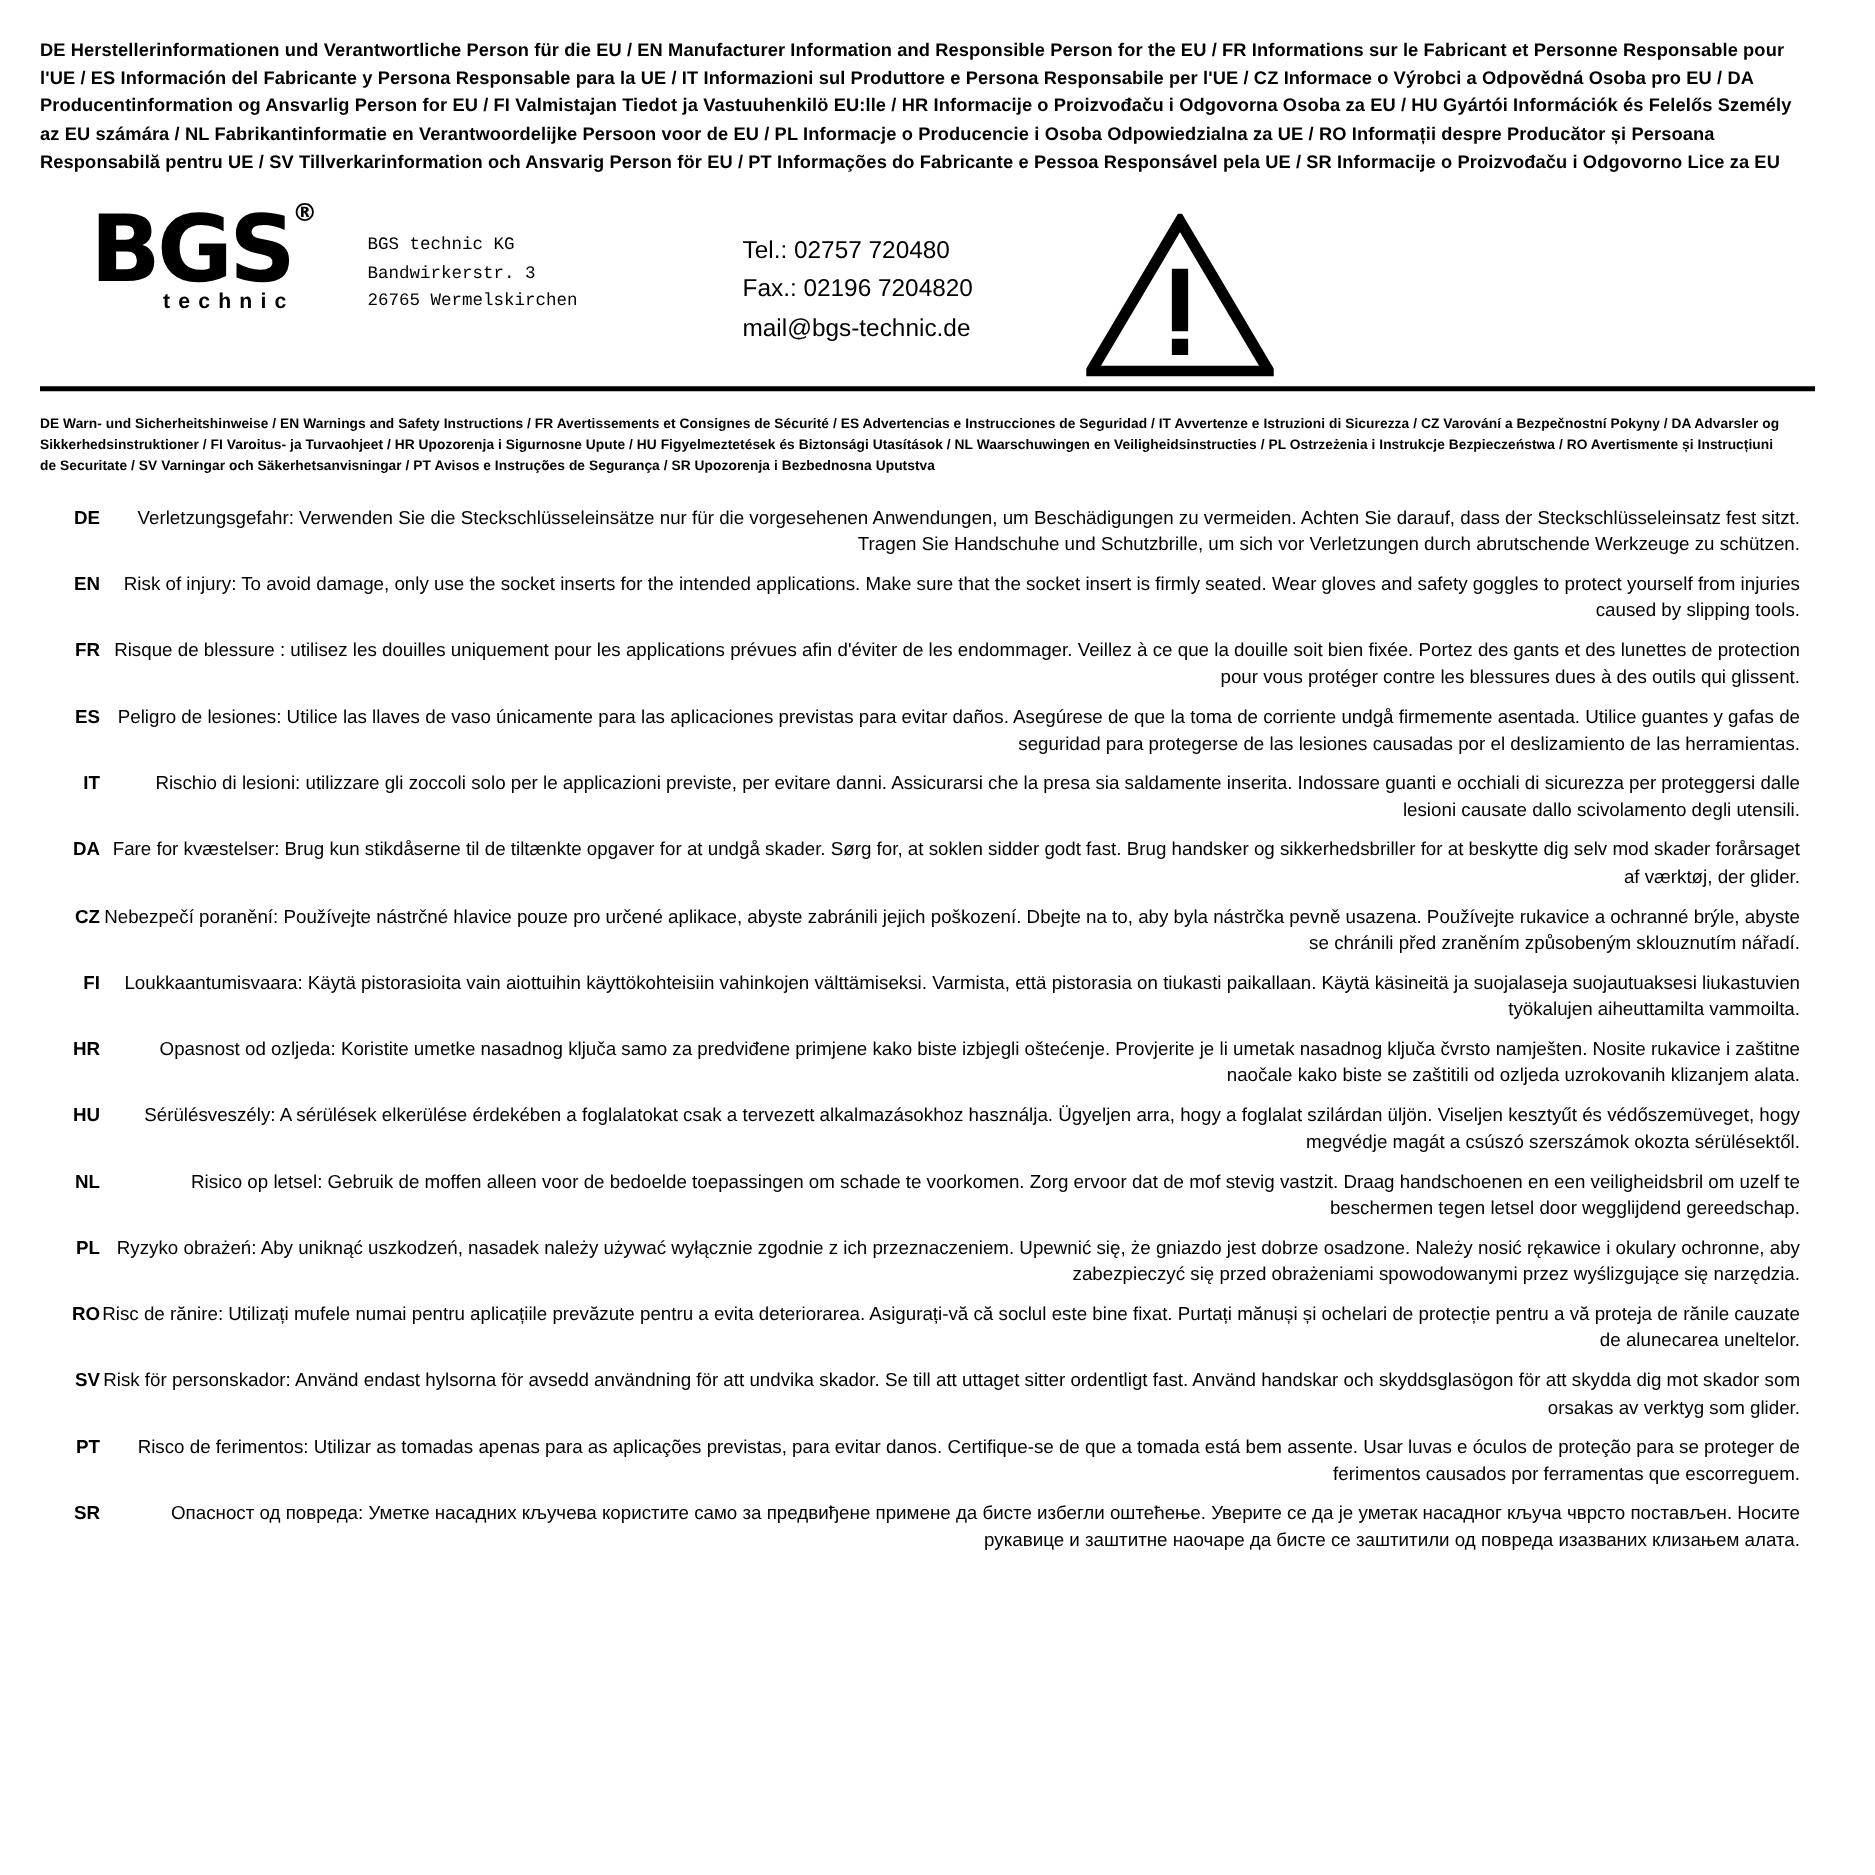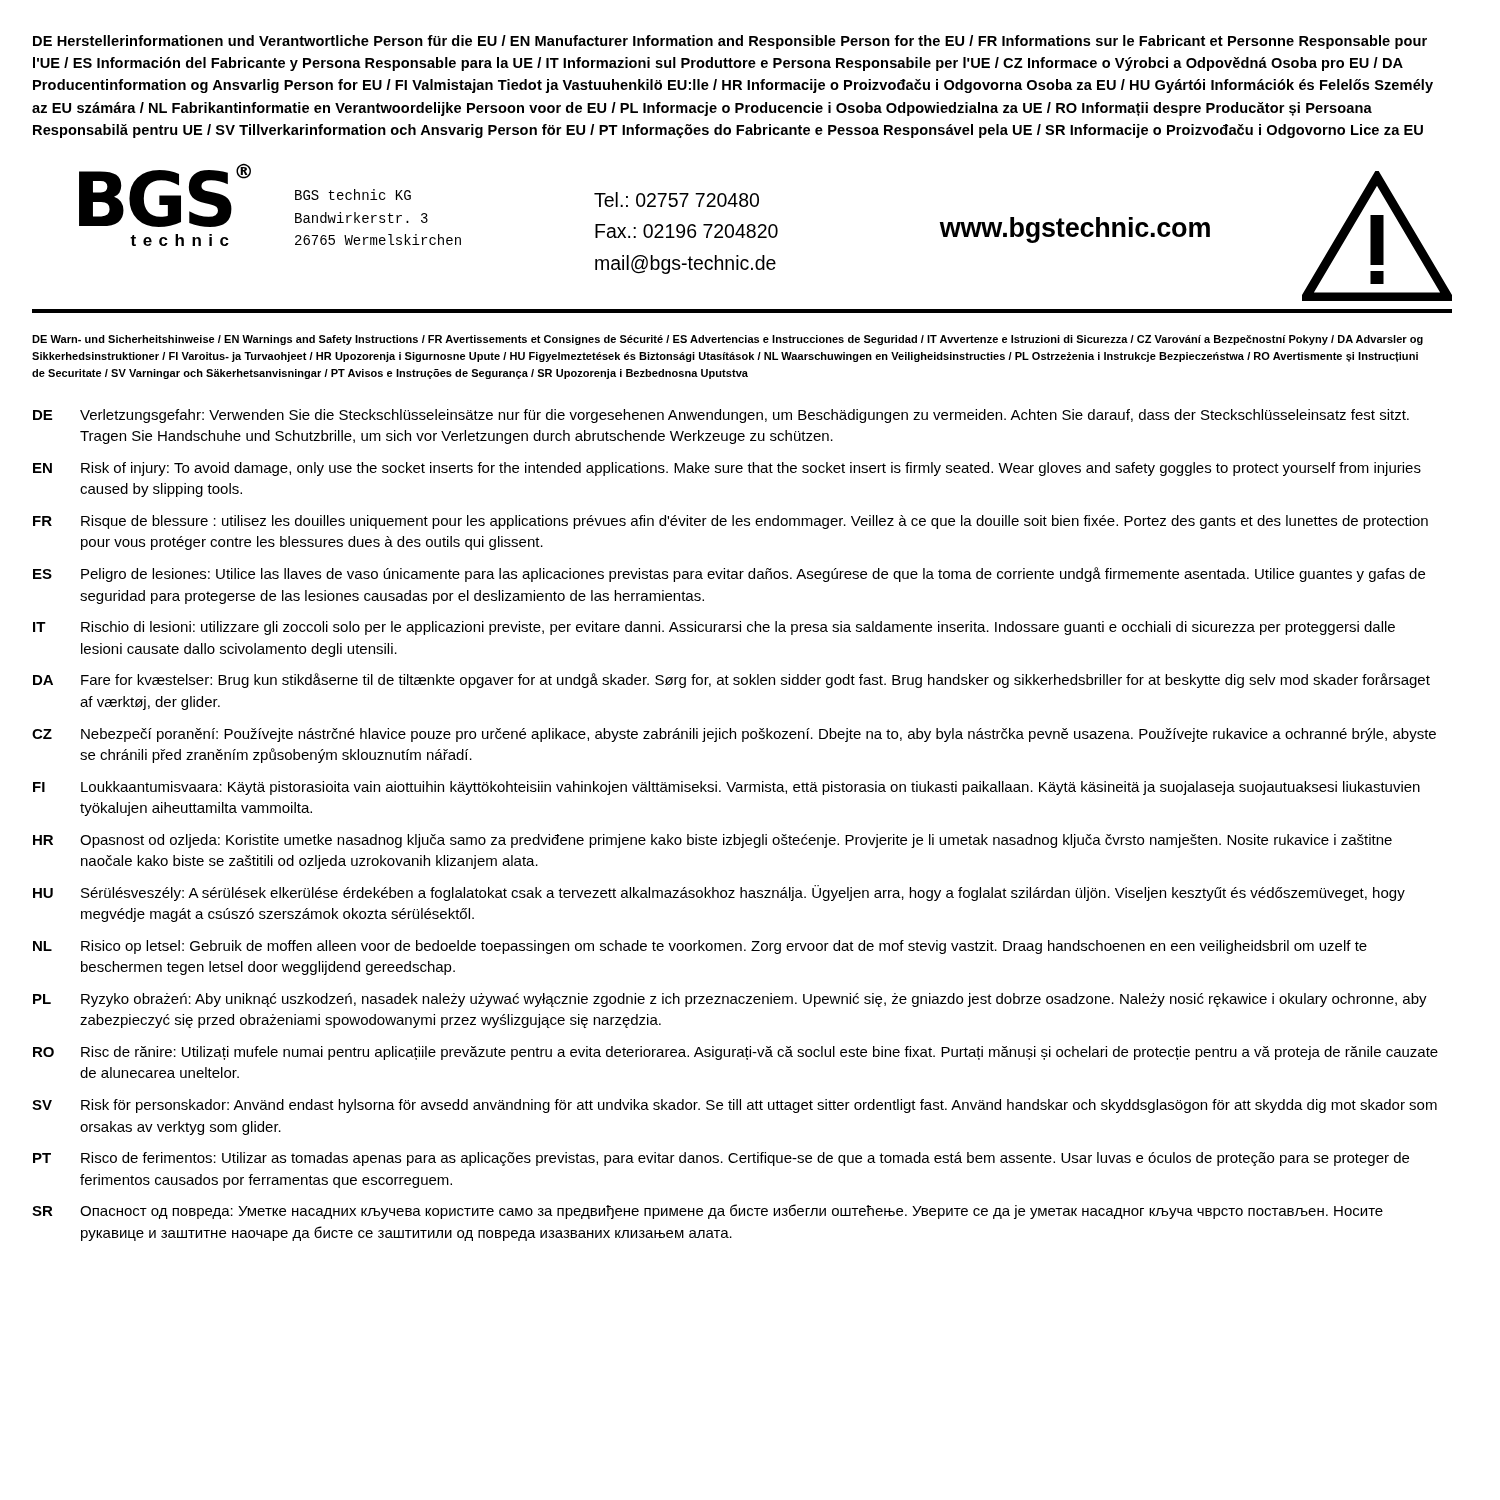--- a/index.html
+++ b/index.html
@@ -101,21 +101,21 @@
   .section-heading {
     font-size: 11px;
     font-weight: bold;
     line-height: 1.55;
     letter-spacing: 0.05px;
     margin-bottom: 22px;
     padding-right: 20px;
   }
 
   
-  .lang-list { margin-top: 0; }
+  .lang-list { margin-top: 0; text-align: right; }
   .lang-row {
     display: flex;
     align-items: flex-start;
     margin-bottom: 10.5px;
   }
   .lang-code {
     flex: 0 0 48px;
     font-size: 15px;
     font-weight: bold;
     line-height: 1.42;
@@ -149,21 +149,20 @@
       <div>Bandwirkerstr. 3</div>
       <div>26765 Wermelskirchen</div>
     </div>
 
     <div class="contact-col">
       <div>Tel.: 02757 720480</div>
       <div>Fax.: 02196 7204820</div>
       <div>mail@bgs-technic.de</div>
     </div>
 
-    <div class="web-col">www.bgstechnic.com</div>
 
     <div class="warn-col">
       <svg width="150" height="130" viewBox="0 0 150 130">
         <polygon points="75,6 146,126 4,126" fill="none" stroke="#000" stroke-width="9" stroke-linejoin="miter"></polygon>
         <rect x="68.5" y="44" width="13" height="50" fill="#000"></rect>
         <rect x="68.5" y="100" width="13" height="13" fill="#000"></rect>
       </svg>
     </div>
 
   </div>

